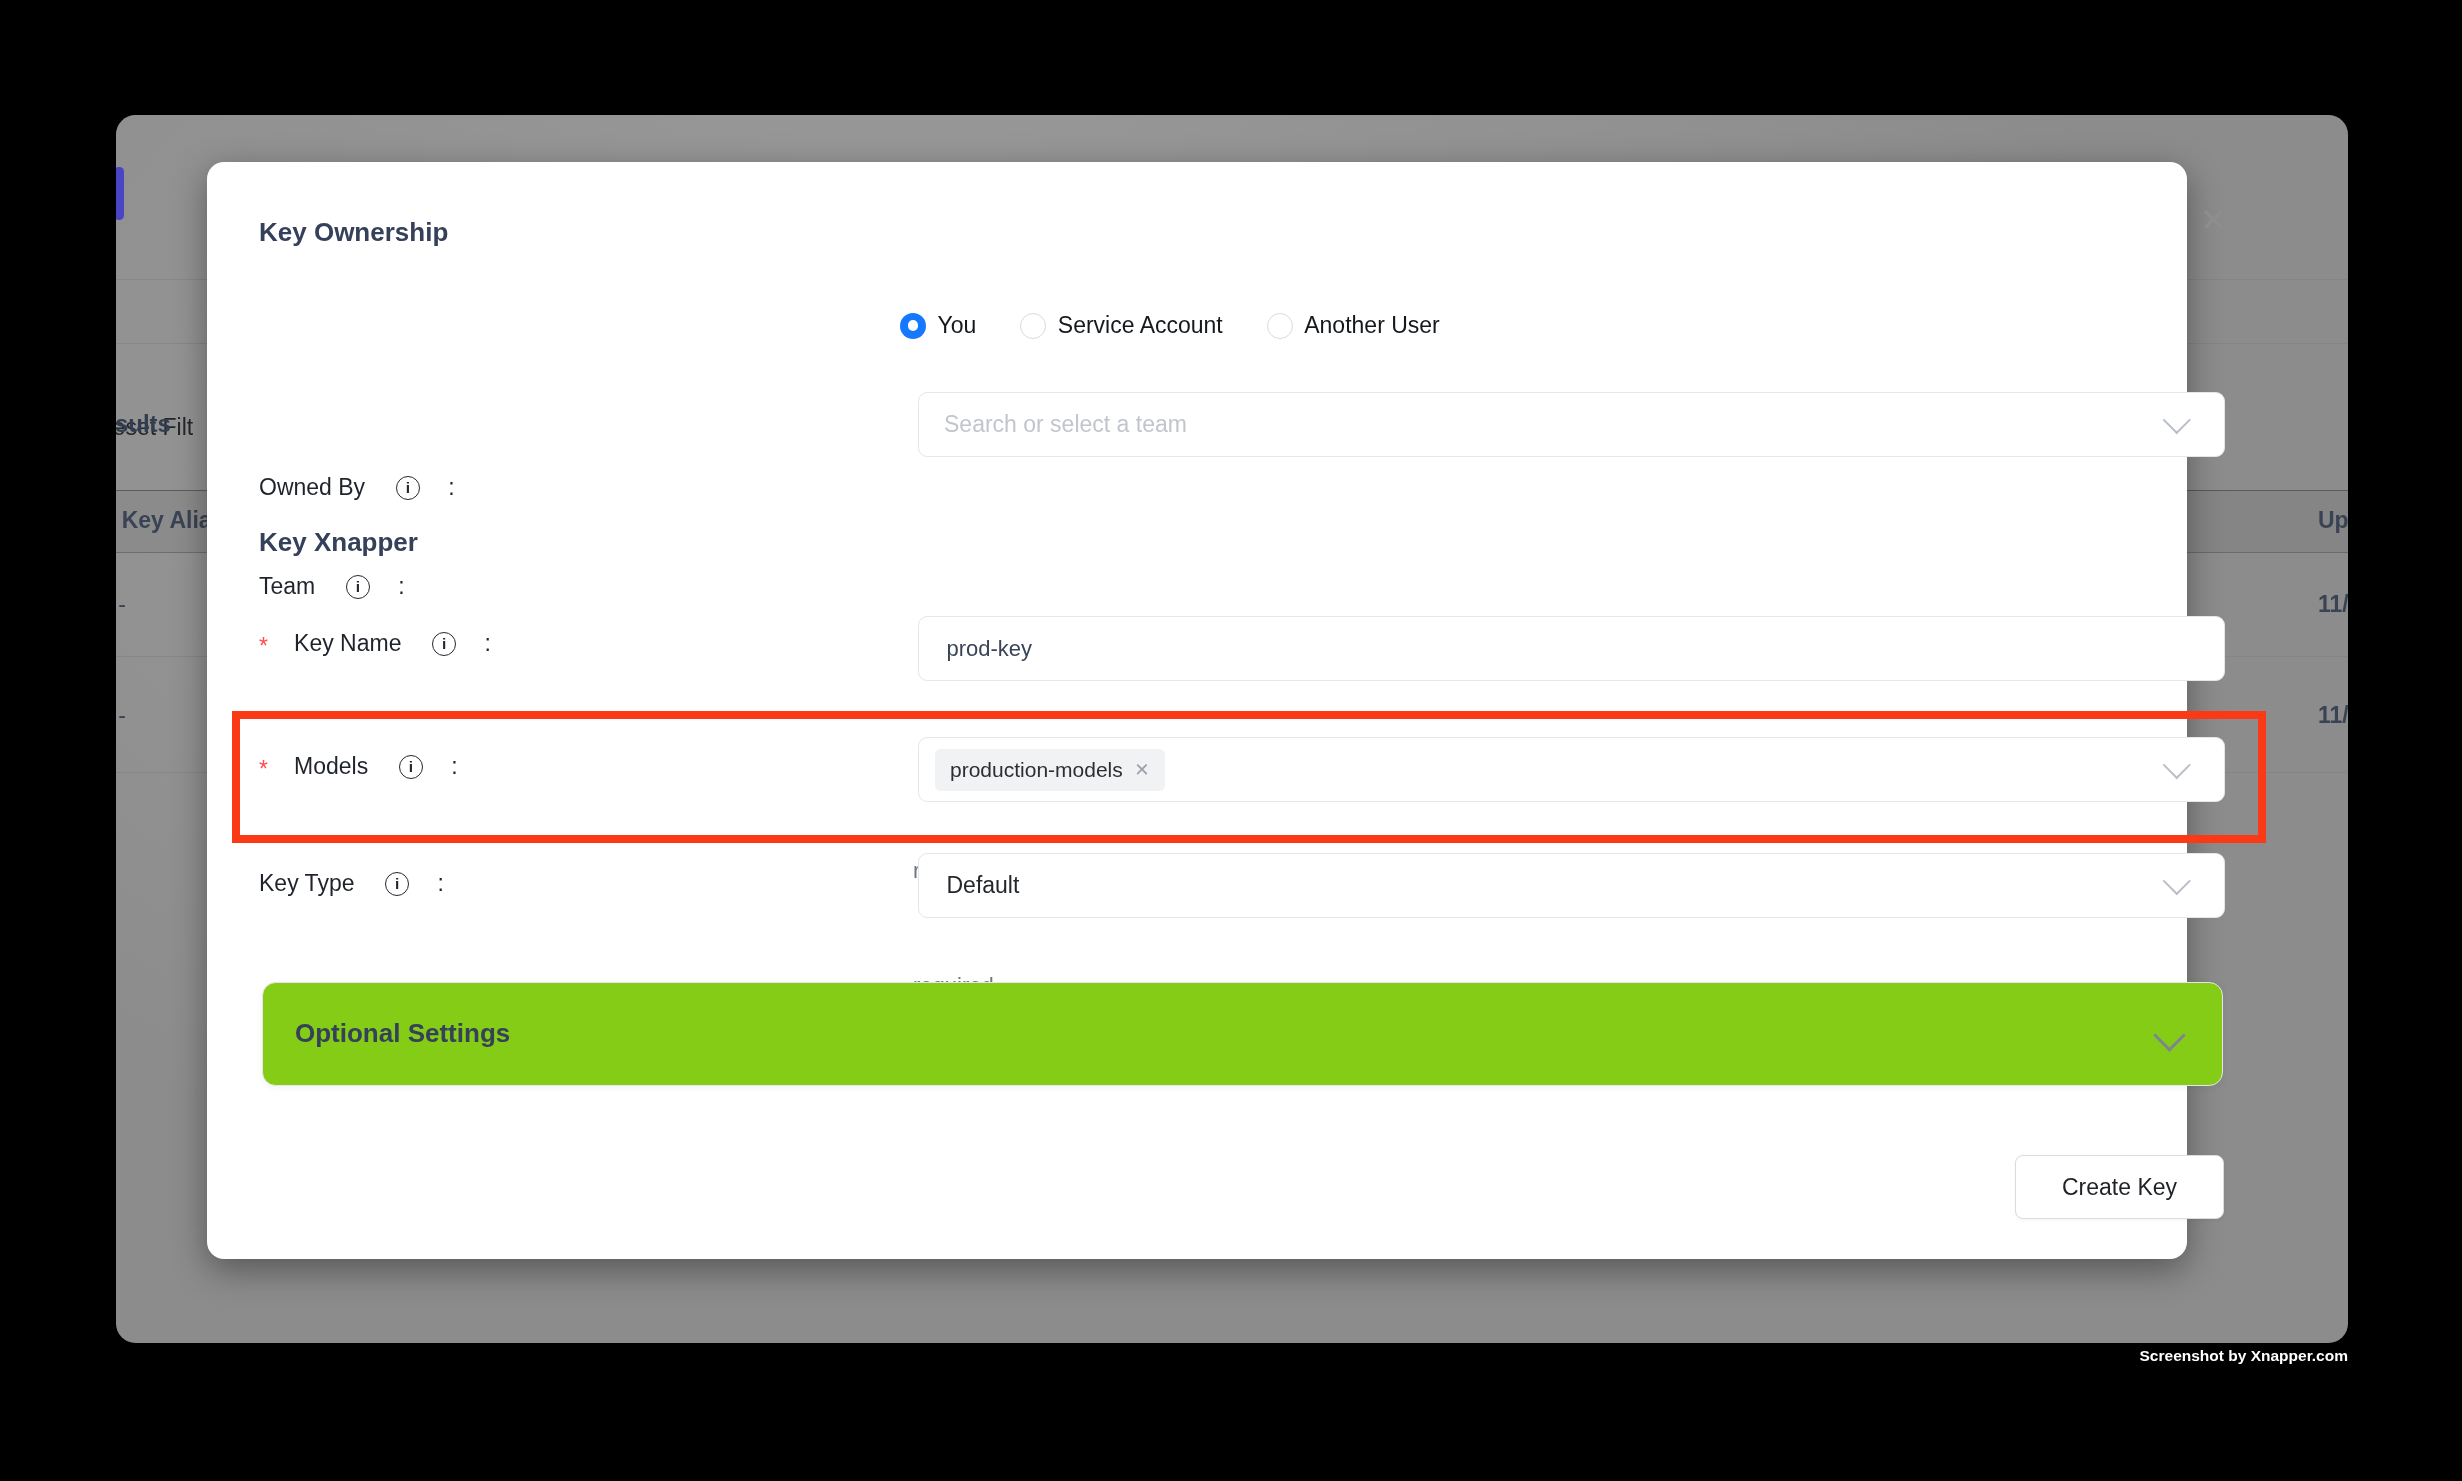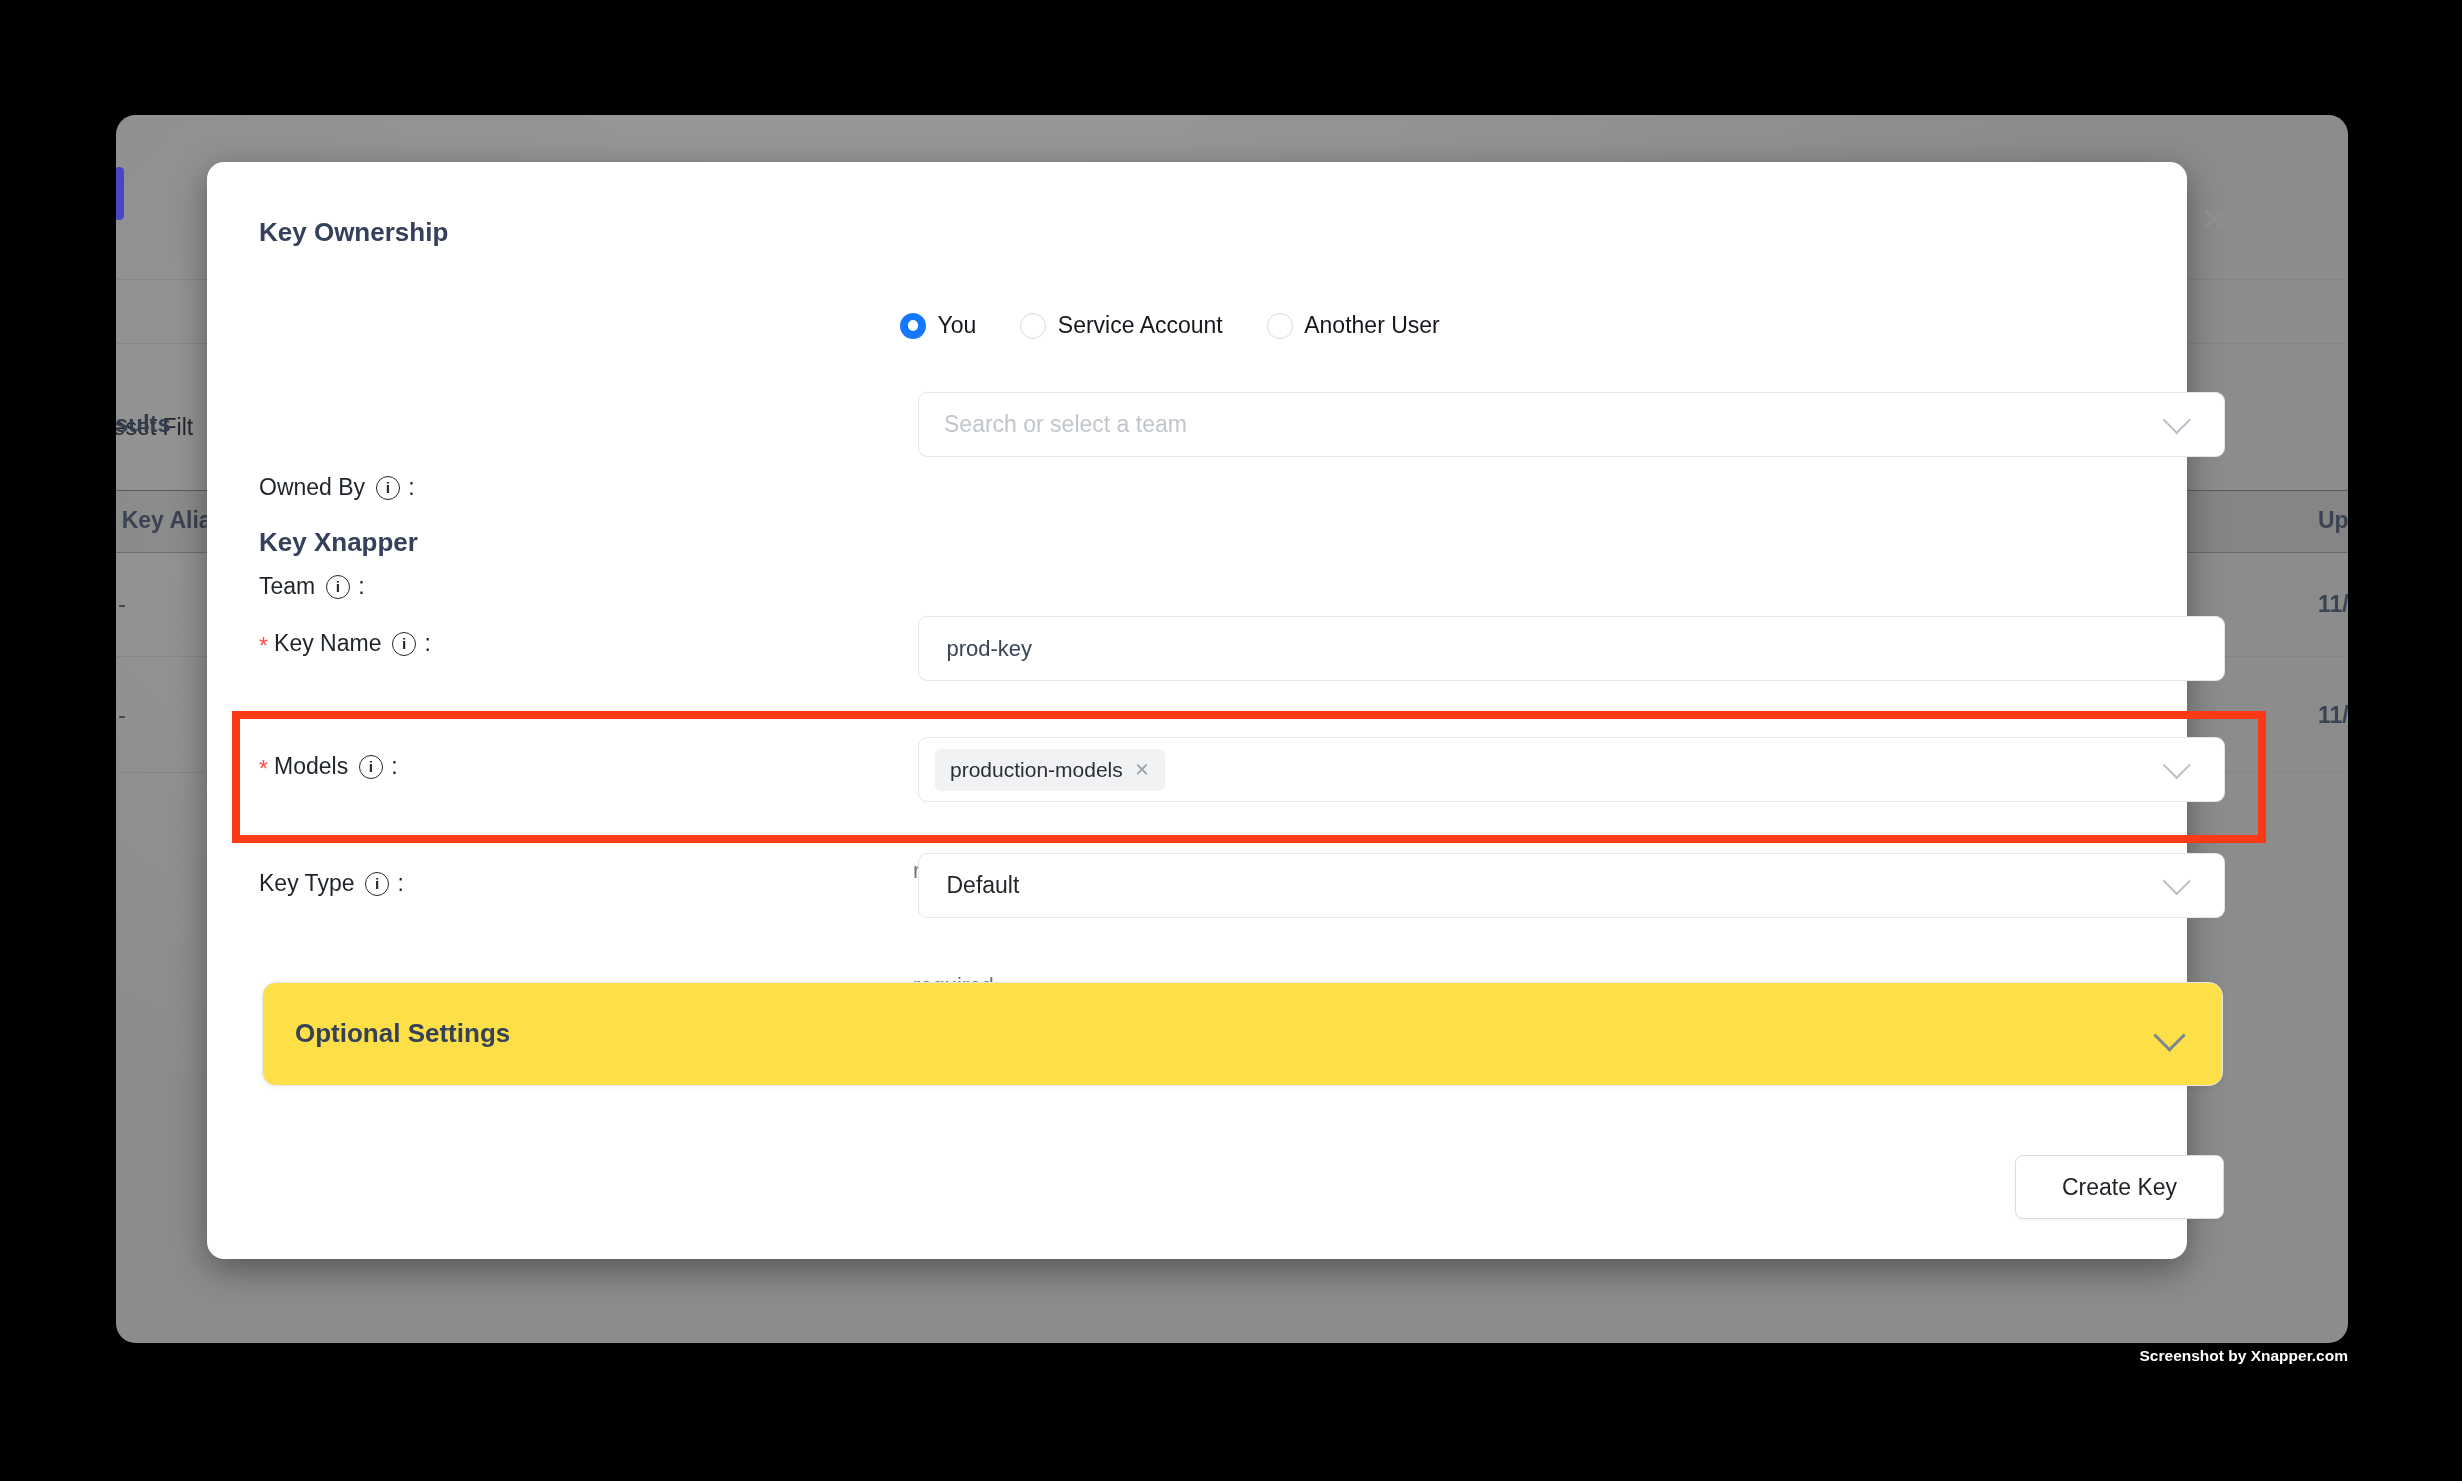--- a/index.html
+++ b/index.html
@@ -16,21 +16,21 @@
       background:rgba(0,0,0,.045);border-top:1.1px solid rgba(55,56,62,.55);
       border-bottom:1.1px solid rgba(55,56,62,.35);}
   
   .modal{position:absolute;left:207px;top:162px;width:1980px;height:1097px;background:#fff;
       border-radius:17px;box-shadow:0 10.3px 34px rgba(0,0,0,.38);}
   .modal *{box-sizing:border-box;}
   .m-title{position:absolute;left:52px;top:55px;font-size:26px;font-weight:700;color:#35405a;}
   .close-btn{position:absolute;left:1986px;top:37px;width:41px;height:41px;display:flex;
       align-items:center;justify-content:center;font-size:32px;color:#8e8e8e;cursor:pointer;}
   .sec-title{position:absolute;left:52px;font-size:26px;font-weight:700;color:#35405a;}
-  .f-label{position:absolute;left:52px;display:flex;align-items:center;gap:5px;
+  .f-label{position:absolute;left:52px;display:flex;align-items:center;gap:25px;
       font-size:23px;color:#1f242c;}
   .req{color:#ff4d4f;font-size:23px;position:relative;top:3.4px;margin-right:1.1px;}
   .info{display:inline-flex;width:24px;height:24px;border:1.7px solid #24272d;border-radius:50%;
       align-items:center;justify-content:center;font-size:15.5px;font-weight:700;color:#24272d;
       margin:0 3.4px 0 5.7px;}
   .field{position:absolute;left:711px;width:1307px;height:65px;background:#fff;
       border:1.1px solid #e4e6ea;border-radius:9.2px;display:flex;align-items:center;}
   .chev{position:absolute;right:38px;top:50%;width:19.5px;height:19.5px;margin-top:-15px;
       border-right:2.3px solid #b9bec8;border-bottom:2.3px solid #b9bec8;transform:rotate(45deg);}
   .placeholder{font-size:23px;color:#c1c5cc;padding-left:25px;}
@@ -44,21 +44,21 @@
   .radio-group{position:absolute;left:693px;top:145px;height:37px;display:flex;
       align-items:center;gap:44px;}
   .radio-item{display:flex;align-items:center;gap:11.5px;cursor:pointer;}
   .radio-circle{width:26px;height:26px;border-radius:50%;border:1.7px solid #d8dadd;background:#fff;
       position:relative;}
   .radio-circle.sel{border:none;background:var(--radio-color,#1677ff);}
   .radio-circle.sel::after{content:"";position:absolute;left:50%;top:50%;width:10.3px;height:10.3px;
       margin:-5.2px 0 0 -5.2px;border-radius:50%;background:#fff;}
   .radio-label{font-size:23px;color:#15181d;}
   .opt-card{position:absolute;left:55px;top:820px;width:1961px;height:104px;border-radius:13.8px;
-      border:1.1px solid #e4e6ea;background:#fde047;box-shadow:0 1.7px 6.9px rgba(0,0,0,.05);cursor:pointer;}
+      border:1.1px solid #e4e6ea;background:#84cc16;box-shadow:0 1.7px 6.9px rgba(0,0,0,.05);cursor:pointer;}
   .opt-title{position:absolute;left:32px;top:35px;font-size:26px;font-weight:700;color:#35405a;}
   .opt-chev{position:absolute;right:41px;top:41px;width:23px;height:23px;
       border-right:3.4px solid #7d8595;border-bottom:3.4px solid #7d8595;transform:rotate(45deg);}
   .create-btn{position:absolute;left:1808px;top:993px;width:209px;height:64px;border-radius:8px;
       border:1.1px solid #dcdcdc;background:#fff;display:flex;align-items:center;justify-content:center;
       font-size:23px;color:#1f2227;cursor:pointer;box-shadow:0 1.1px 3.4px rgba(0,0,0,.04);}
   
   .annotation{position:absolute;left:232px;top:711px;width:2018px;height:116px;
       border:8px solid var(--annotation-color,#fa3a16);z-index:50;}
   .watermark{position:absolute;top:1347px;right:114px;font-size:15.5px;font-weight:700;color:#fff;}

